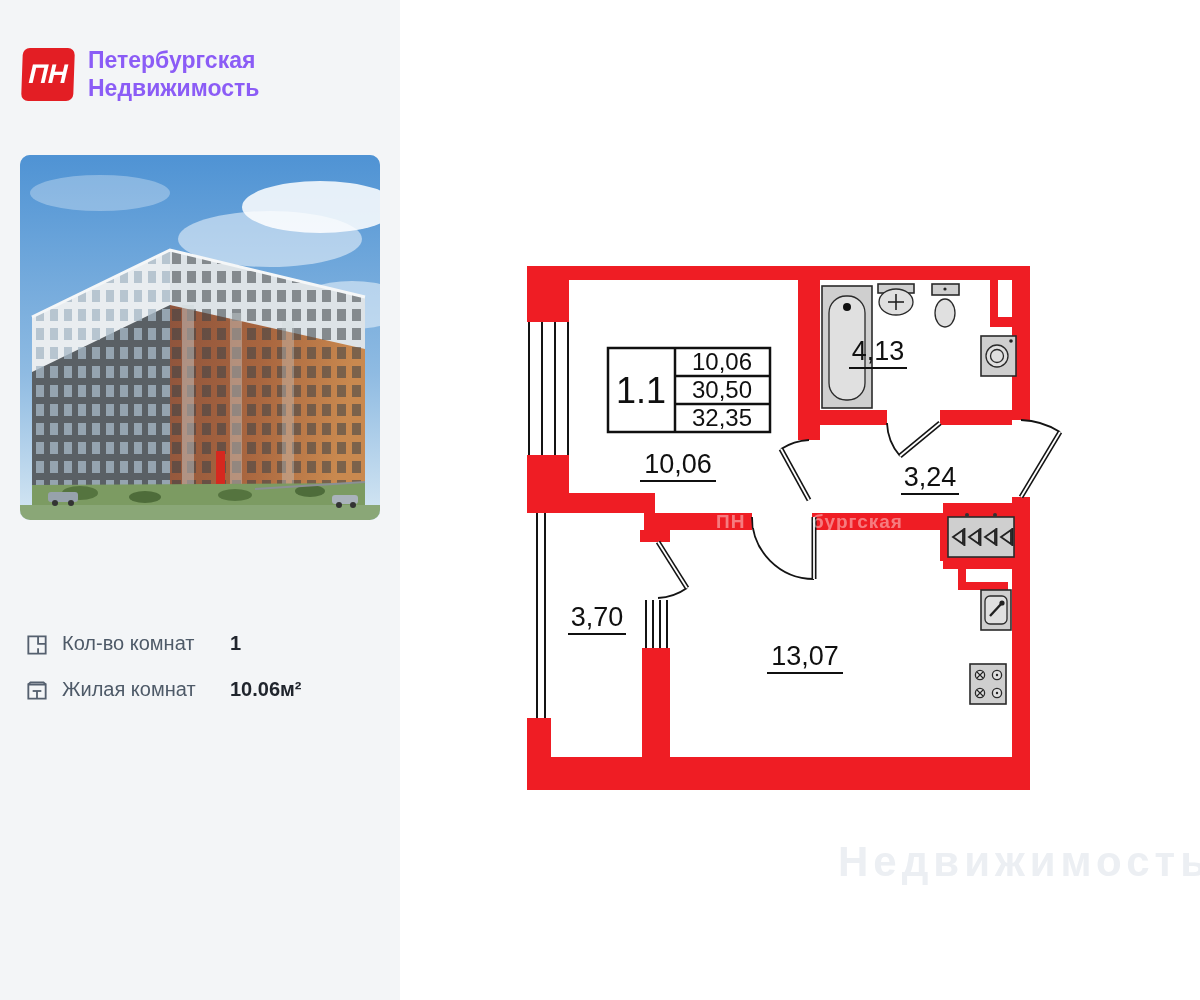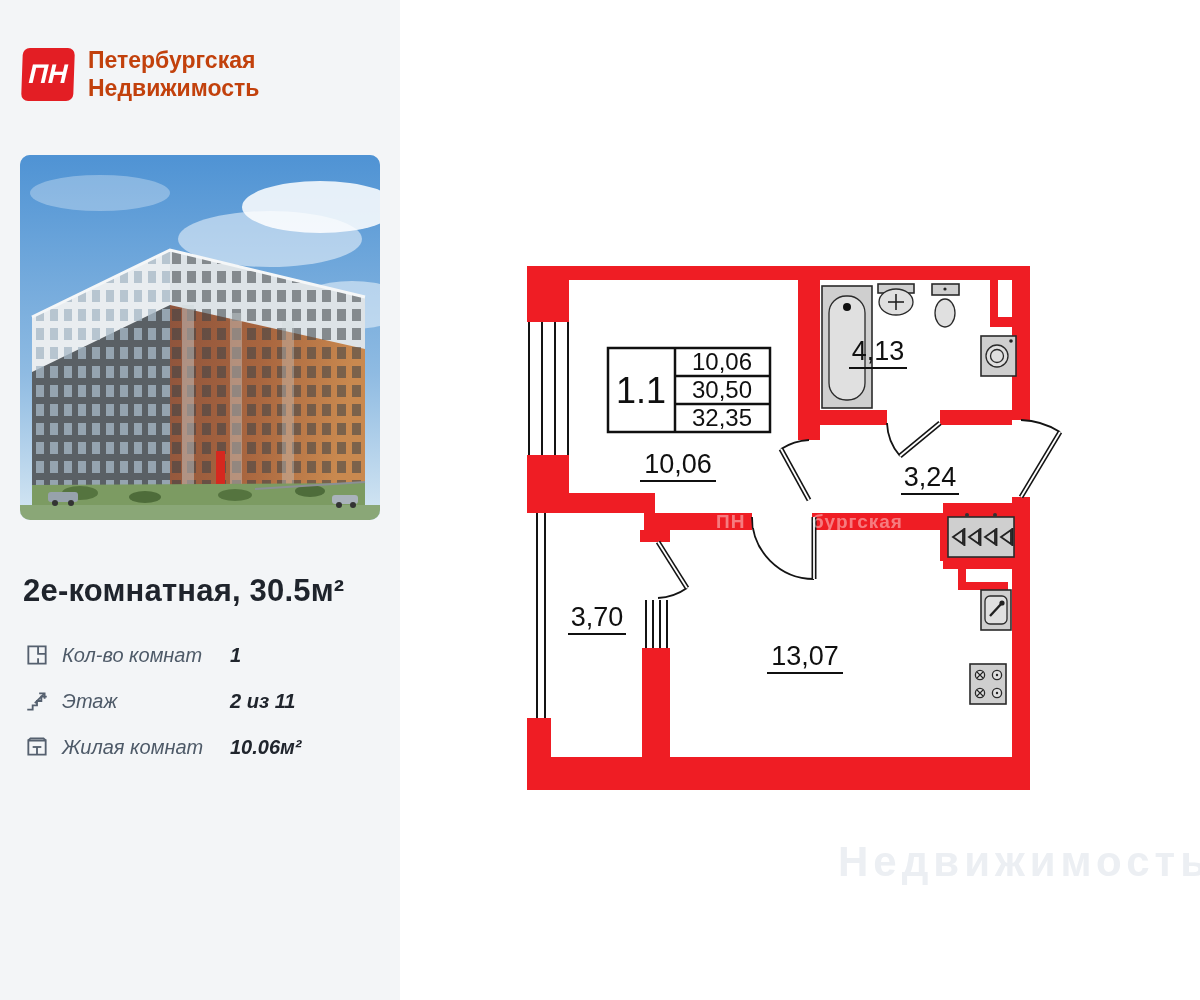--- a/index.html
+++ b/index.html
@@ -21,37 +21,37 @@
     background:var(--bg-left);
   }
   
   .brand{position:absolute;left:22px;top:46px;display:flex;align-items:center;}
   .brand-logo{
     width:52px;height:53px;background:var(--logo-red);border-radius:7px;
     display:flex;align-items:center;justify-content:center;
     color:#fff;font-weight:700;font-style:italic;font-size:27px;
     letter-spacing:0px;transform:skewX(-2deg);
   }
-  .brand-text{margin-left:14px;font-size:23px;font-weight:600;color:#c2410c;line-height:28px;}
+  .brand-text{margin-left:14px;font-size:23px;font-weight:600;color:#8b5cf6;line-height:28px;}
   
   .photo{
     position:absolute;left:20px;top:155px;width:360px;height:365px;
     border-radius:10px;overflow:hidden;background:#9ec3e2;
   }
   
   .listing-title{
     position:absolute;left:23px;top:573px;font-size:31px;font-weight:700;color:#1f242c;
     letter-spacing:0.2px;
   }
   
   .specs{
     list-style:none;margin:0;padding:0;
     position:absolute;left:24px;top:632px;width:360px;
   }
-  .specs li{position:relative;height:46px;display:flex;align-items:center;font-style:italic;}
+  .specs li{position:relative;height:46px;display:flex;align-items:flex-start;}
   .spec-icon{width:26px;height:26px;flex:0 0 26px;color:var(--muted);}
   .spec-icon svg{width:26px;height:26px;display:block;}
   .spec-label{margin-left:12px;font-size:20px;color:#4e5a68;}
   .spec-value{position:absolute;left:206px;font-size:20px;font-weight:700;color:#20252d;}
   
   .floorplan{position:absolute;left:520px;top:260px;}
   .wall{fill:var(--wall-red);}
   .wline{stroke:#141414;stroke-width:2;}
   .door-arc{stroke:#141414;stroke-width:1.8;fill:none;}
   .leaf-b{stroke:#141414;stroke-width:5;}
@@ -130,44 +130,32 @@
         <rect x="28" y="337" width="30" height="10" rx="3" fill="#97a2ac"></rect>
         <circle cx="35" cy="348" r="3" fill="#333"></circle>
         <circle cx="51" cy="348" r="3" fill="#333"></circle>
         <rect x="312" y="340" width="26" height="9" rx="3" fill="#aab3bb"></rect>
         <circle cx="319" cy="350" r="3" fill="#333"></circle>
         <circle cx="333" cy="350" r="3" fill="#333"></circle>
       </g>
     </svg>
   </div>
 
-  <div class="listing-title">2е-комнатная, 30.5м²</div>
 
   <ul class="specs">
     <li>
       <span class="spec-icon">
         <svg viewBox="0 0 24 24" fill="none" stroke="currentColor" stroke-width="1.7">
           <path d="M4 4 h16 v16 h-16 z"></path>
             <path d="M13 4 v7 h7"></path>
             <path d="M13 15 v5"></path>
         </svg>
       </span>
       <span class="spec-label">Кол-во комнат</span>
       <span class="spec-value">1</span>
-    </li>
-    <li>
-      <span class="spec-icon">
-        <svg viewBox="0 0 24 24" fill="none" stroke="currentColor" stroke-width="1.7">
-          <path d="M3 20 h5 v-4 h4 v-4 h4 v-4 h5"></path>
-            <path d="M10 14 l9 -9"></path>
-            <path d="M14 5 h5 v5"></path>
-        </svg>
-      </span>
-      <span class="spec-label">Этаж</span>
-      <span class="spec-value">2 из 11</span>
     </li>
     <li>
       <span class="spec-icon">
         <svg viewBox="0 0 24 24" fill="none" stroke="currentColor" stroke-width="1.7">
           <path d="M4 6 h16 v13 h-16 z"></path>
             <path d="M8 12 h8"></path>
             <path d="M12 12 v7"></path>
             <path d="M4 6 l2 -2 h12 l2 2"></path>
         </svg>
       </span>

